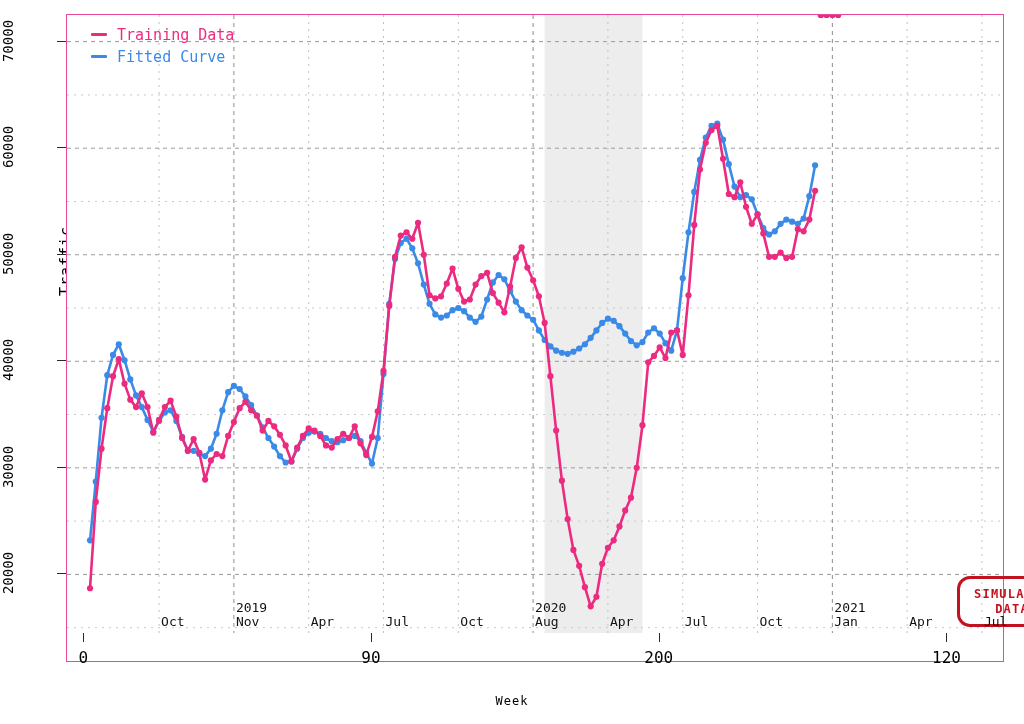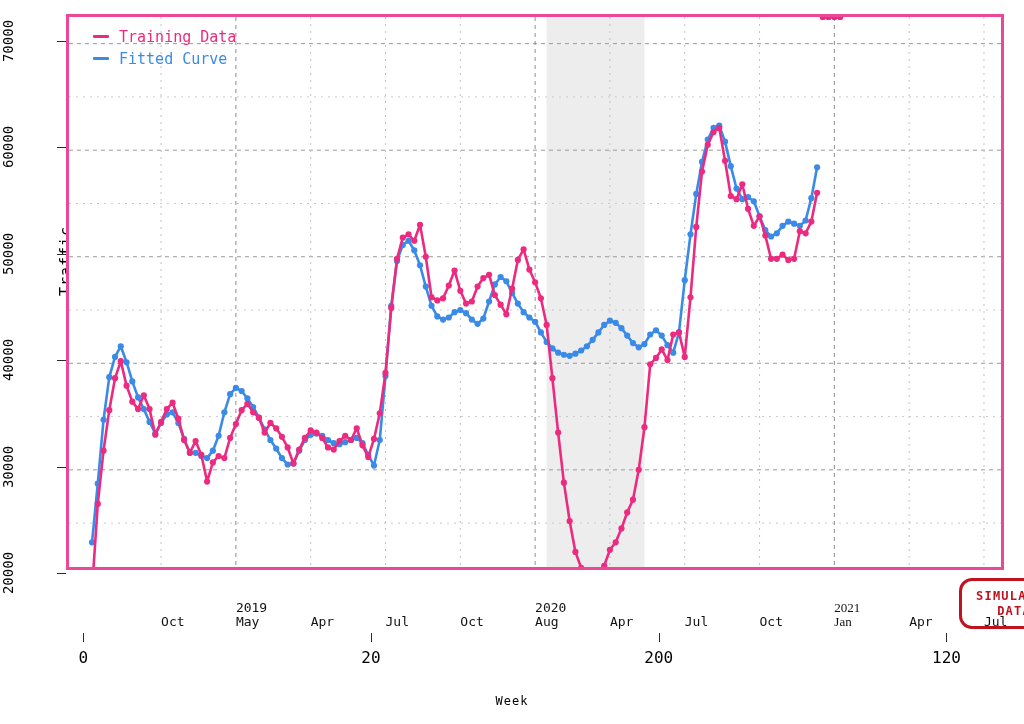--- a/index.html
+++ b/index.html
@@ -16,22 +16,22 @@
   }
 
   
   #xlabel{
     position:absolute;left:0;top:694px;width:1024px;
     text-align:center;font-size:12px;letter-spacing:1px;
   }
 
   
   #plot{
-    position:absolute;left:66px;top:14px;width:938px;height:556px;
-    border:3px solid #ec4899;box-sizing:border-box;background:#fff;
+    position:absolute;left:66px;top:14px;width:938px;height:648px;
+    border:1px solid #ec4899;box-sizing:border-box;background:#fff;
   }
   #canvaswrap{position:absolute;left:0;top:0;width:100%;height:100%;overflow:hidden;}
   svg.layer{position:absolute;left:0;top:0;width:938px;height:618px;display:block;}
 
   
   #legend{position:absolute;left:24px;top:8px;line-height:22px;}
   .lg-row{height:22px;white-space:nowrap;font-size:15px;}
   .lg-dash{display:inline-block;width:16px;height:3px;vertical-align:middle;
            margin-right:10px;border-radius:1px;}
   .lg-txt{vertical-align:middle;}
@@ -385,42 +385,42 @@
     <div class="ytickmark" style="left: 57px; top: 360.293px;"></div>
     <div class="ytick" style="left: -36px; top: 244.741px;">50000</div>
     <div class="ytickmark" style="left: 57px; top: 253.741px;"></div>
     <div class="ytick" style="left: -36px; top: 138.19px;">60000</div>
     <div class="ytickmark" style="left: 57px; top: 147.19px;"></div>
     <div class="ytick" style="left: -36px; top: 31.6379px;">70000</div>
     <div class="ytickmark" style="left: 57px; top: 40.6379px;"></div>
     <div class="xdate" style="left: 161.074px; top: 601px;">
 Oct</div>
     <div class="xdate" style="left: 235.883px; top: 601px;">2019
-May</div>
+Nov</div>
     <div class="xdate" style="left: 310.693px; top: 601px;">
 Apr</div>
     <div class="xdate" style="left: 385.503px; top: 601px;">
 Jul</div>
     <div class="xdate" style="left: 460.313px; top: 601px;">
 Oct</div>
     <div class="xdate" style="left: 535.123px; top: 601px;">2020
 Aug</div>
     <div class="xdate" style="left: 609.933px; top: 601px;">
 Apr</div>
     <div class="xdate" style="left: 684.742px; top: 601px;">
 Jul</div>
     <div class="xdate" style="left: 759.552px; top: 601px;">
 Oct</div>
-    <div class="xdate" style="left: 834.362px; top: 601px; font-family: Liberation Serif, serif;">2021
+    <div class="xdate" style="left: 834.362px; top: 601px;">2021
 Jan</div>
     <div class="xdate" style="left: 909.172px; top: 601px;">
 Apr</div>
     <div class="xdate" style="left: 983.982px; top: 601px;">
 Jul</div>
     <div class="xtickmark" style="left: 83.2638px;"></div>
     <div class="xticklabel" style="left: 43.2638px;">0</div>
     <div class="xtickmark" style="left: 370.994px;"></div>
-    <div class="xticklabel" style="left: 330.994px;">20</div>
+    <div class="xticklabel" style="left: 330.994px;">90</div>
     <div class="xtickmark" style="left: 658.724px;"></div>
     <div class="xticklabel" style="left: 618.724px;">200</div>
     <div class="xtickmark" style="left: 946.454px;"></div>
     <div class="xticklabel" style="left: 906.454px;">120</div>
   </div>
 
 </body></html>

